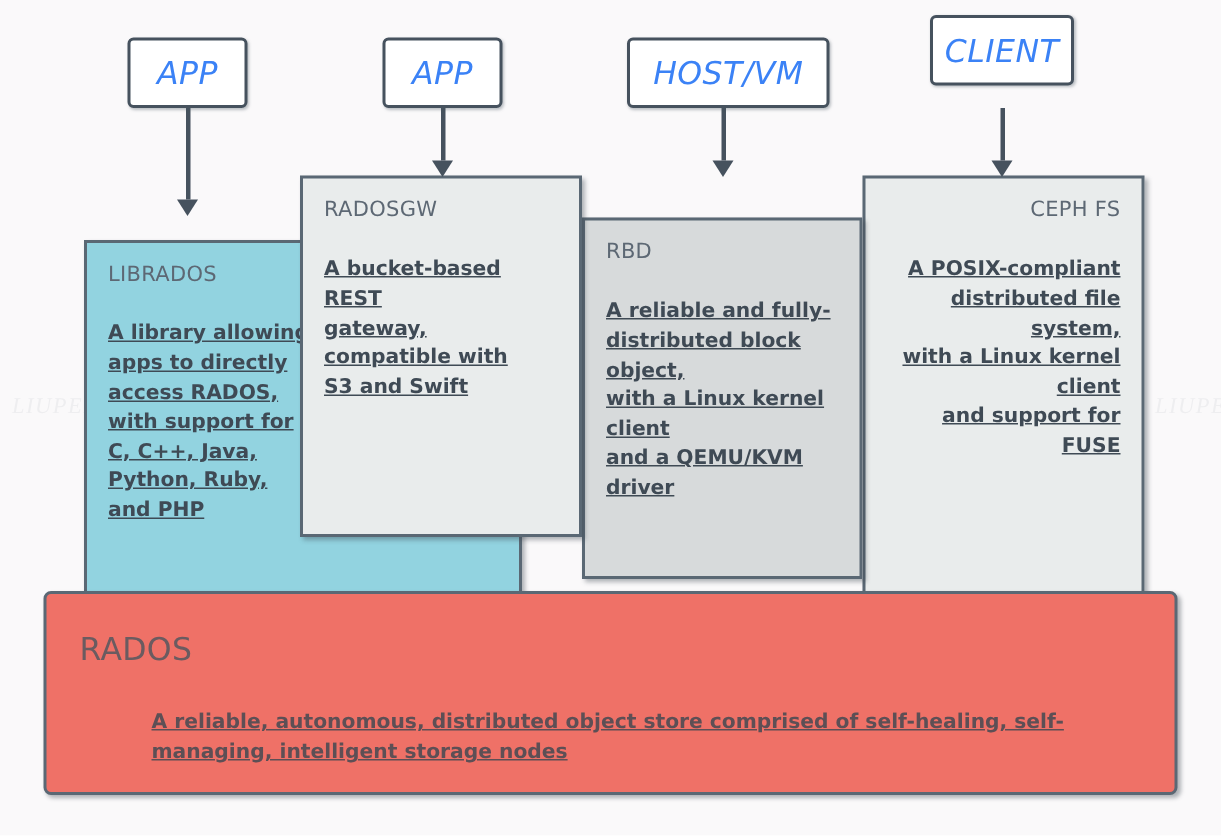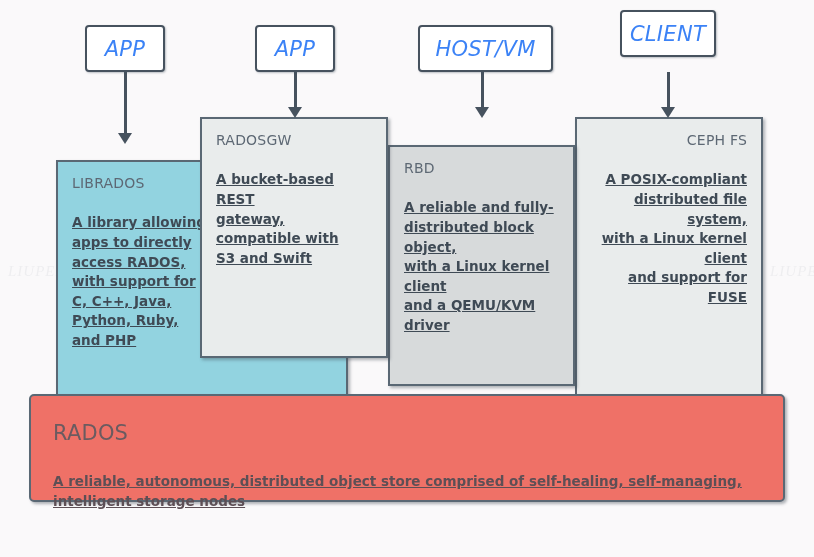--- a/index.html
+++ b/index.html
@@ -122,20 +122,21 @@
   #rados-layer .title {
     font-size: 21px;
     color: #6b5b60;
     margin-bottom: 26px;
   }
   #rados-layer .desc {
     font-size: 13.5px;
     color: #5d4f55;
     font-weight: bold;
     line-height: 1.5;
+    margin-left: 48px;
   }
 </style>
 </head>
 <body>
 
 <div class="canvas">
 
   <div class="watermarks">
     <div class="wm" style="left:8px;  top:263px;">LIUPEIYANG5</div>
     <div class="wm" style="left:262px; top:263px;">LIUPEIYANG5</div>
@@ -206,18 +207,18 @@
   </div>
 
   <div class="layer" id="cephfs-layer" style="left:575px; top:117px; width:188px; height:296px;text-align:right;">
     <div class="title">CEPH FS</div>
     <div class="desc">A POSIX-compliant
 distributed file system,
 with a Linux kernel client
 and support for FUSE</div>
   </div>
 
-  <div id="rados-layer" class="layer" style="left:29px; top:394px; width:756px; height:108px;">
+  <div id="rados-layer" class="layer" style="left:29px; top:394px; width:756px; height:136px;">
     <div class="title">RADOS</div>
     <div class="desc">A reliable, autonomous, distributed object store comprised of self-healing, self-managing, intelligent storage nodes</div>
   </div>
 
 </div>
 
 </body></html>

